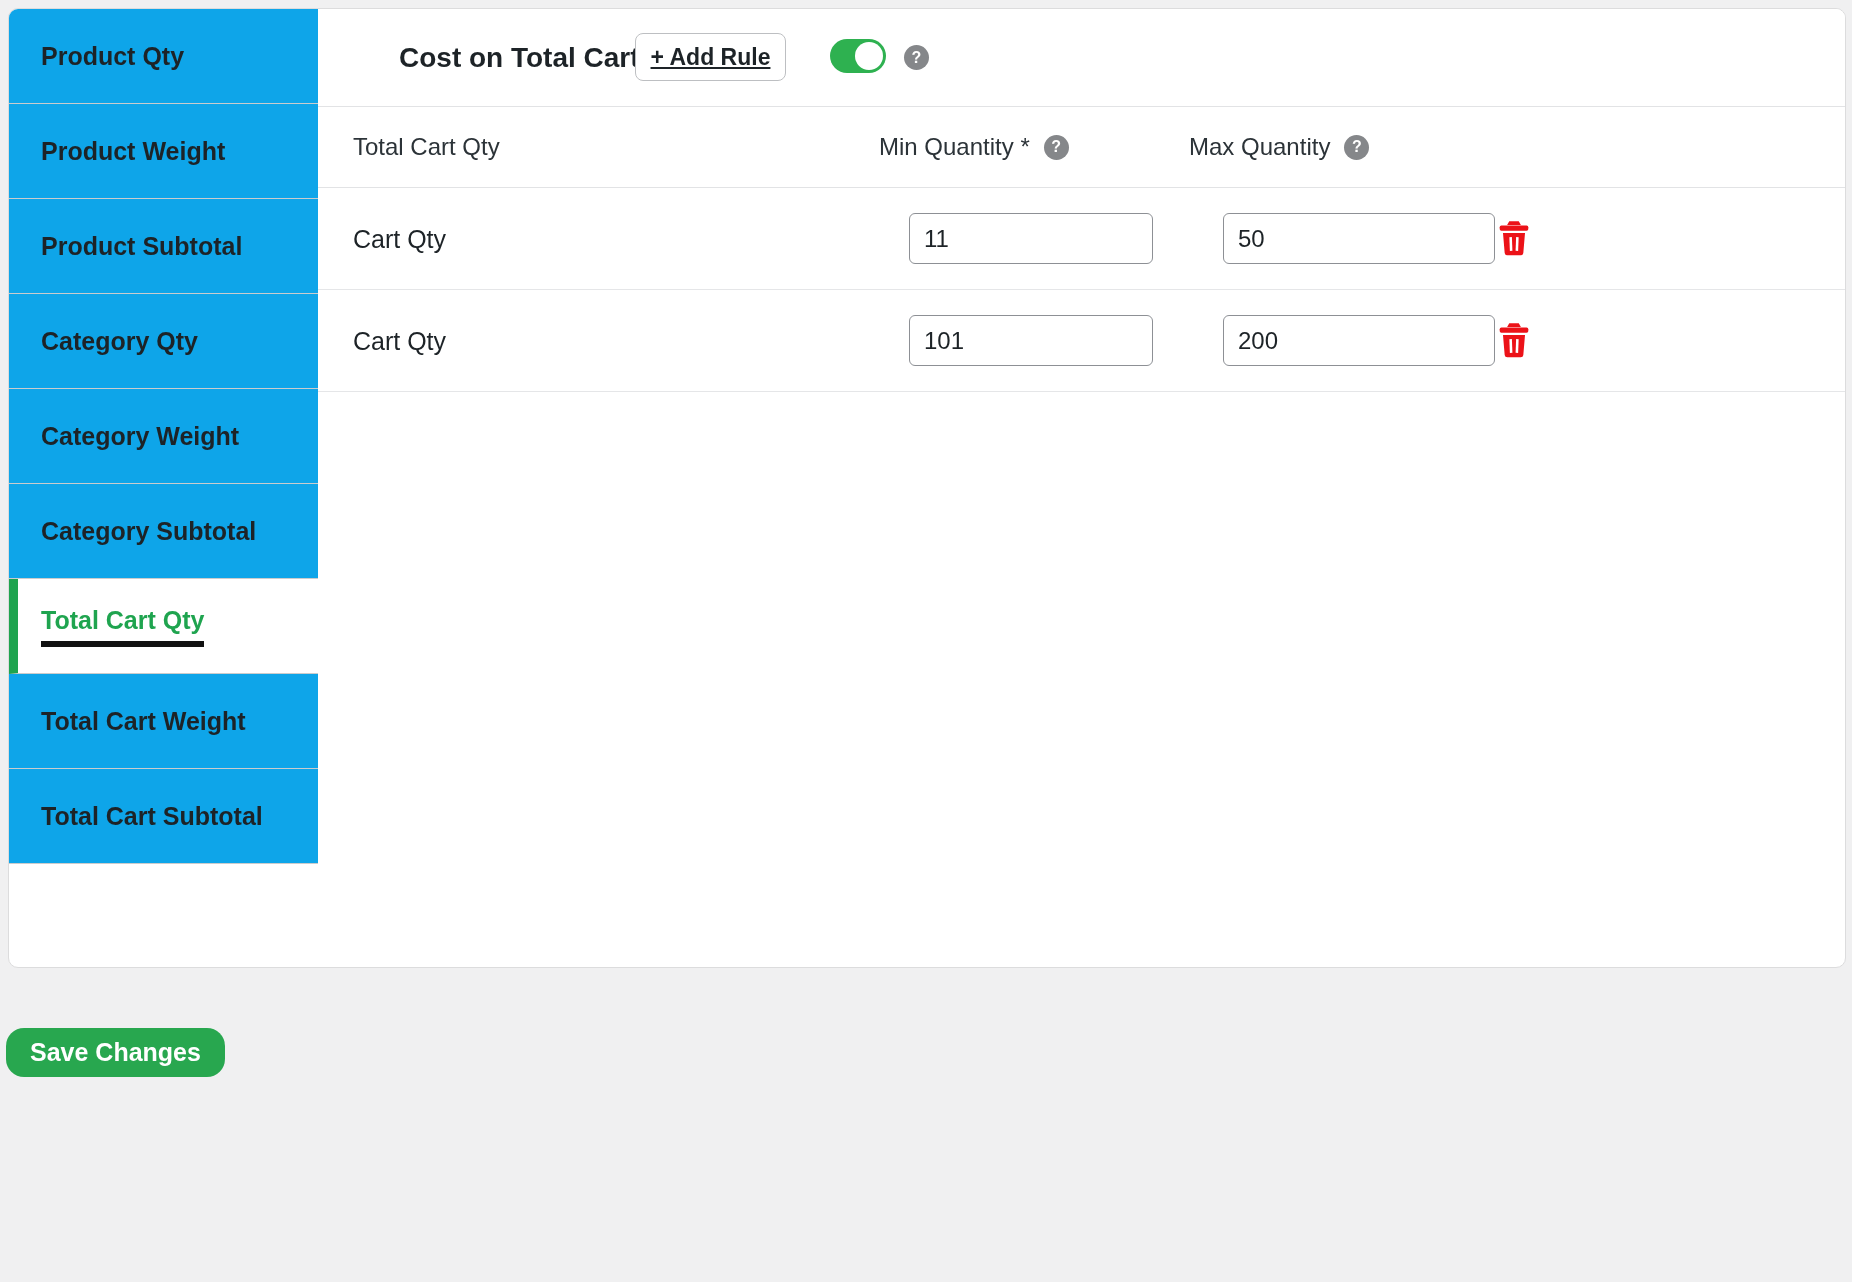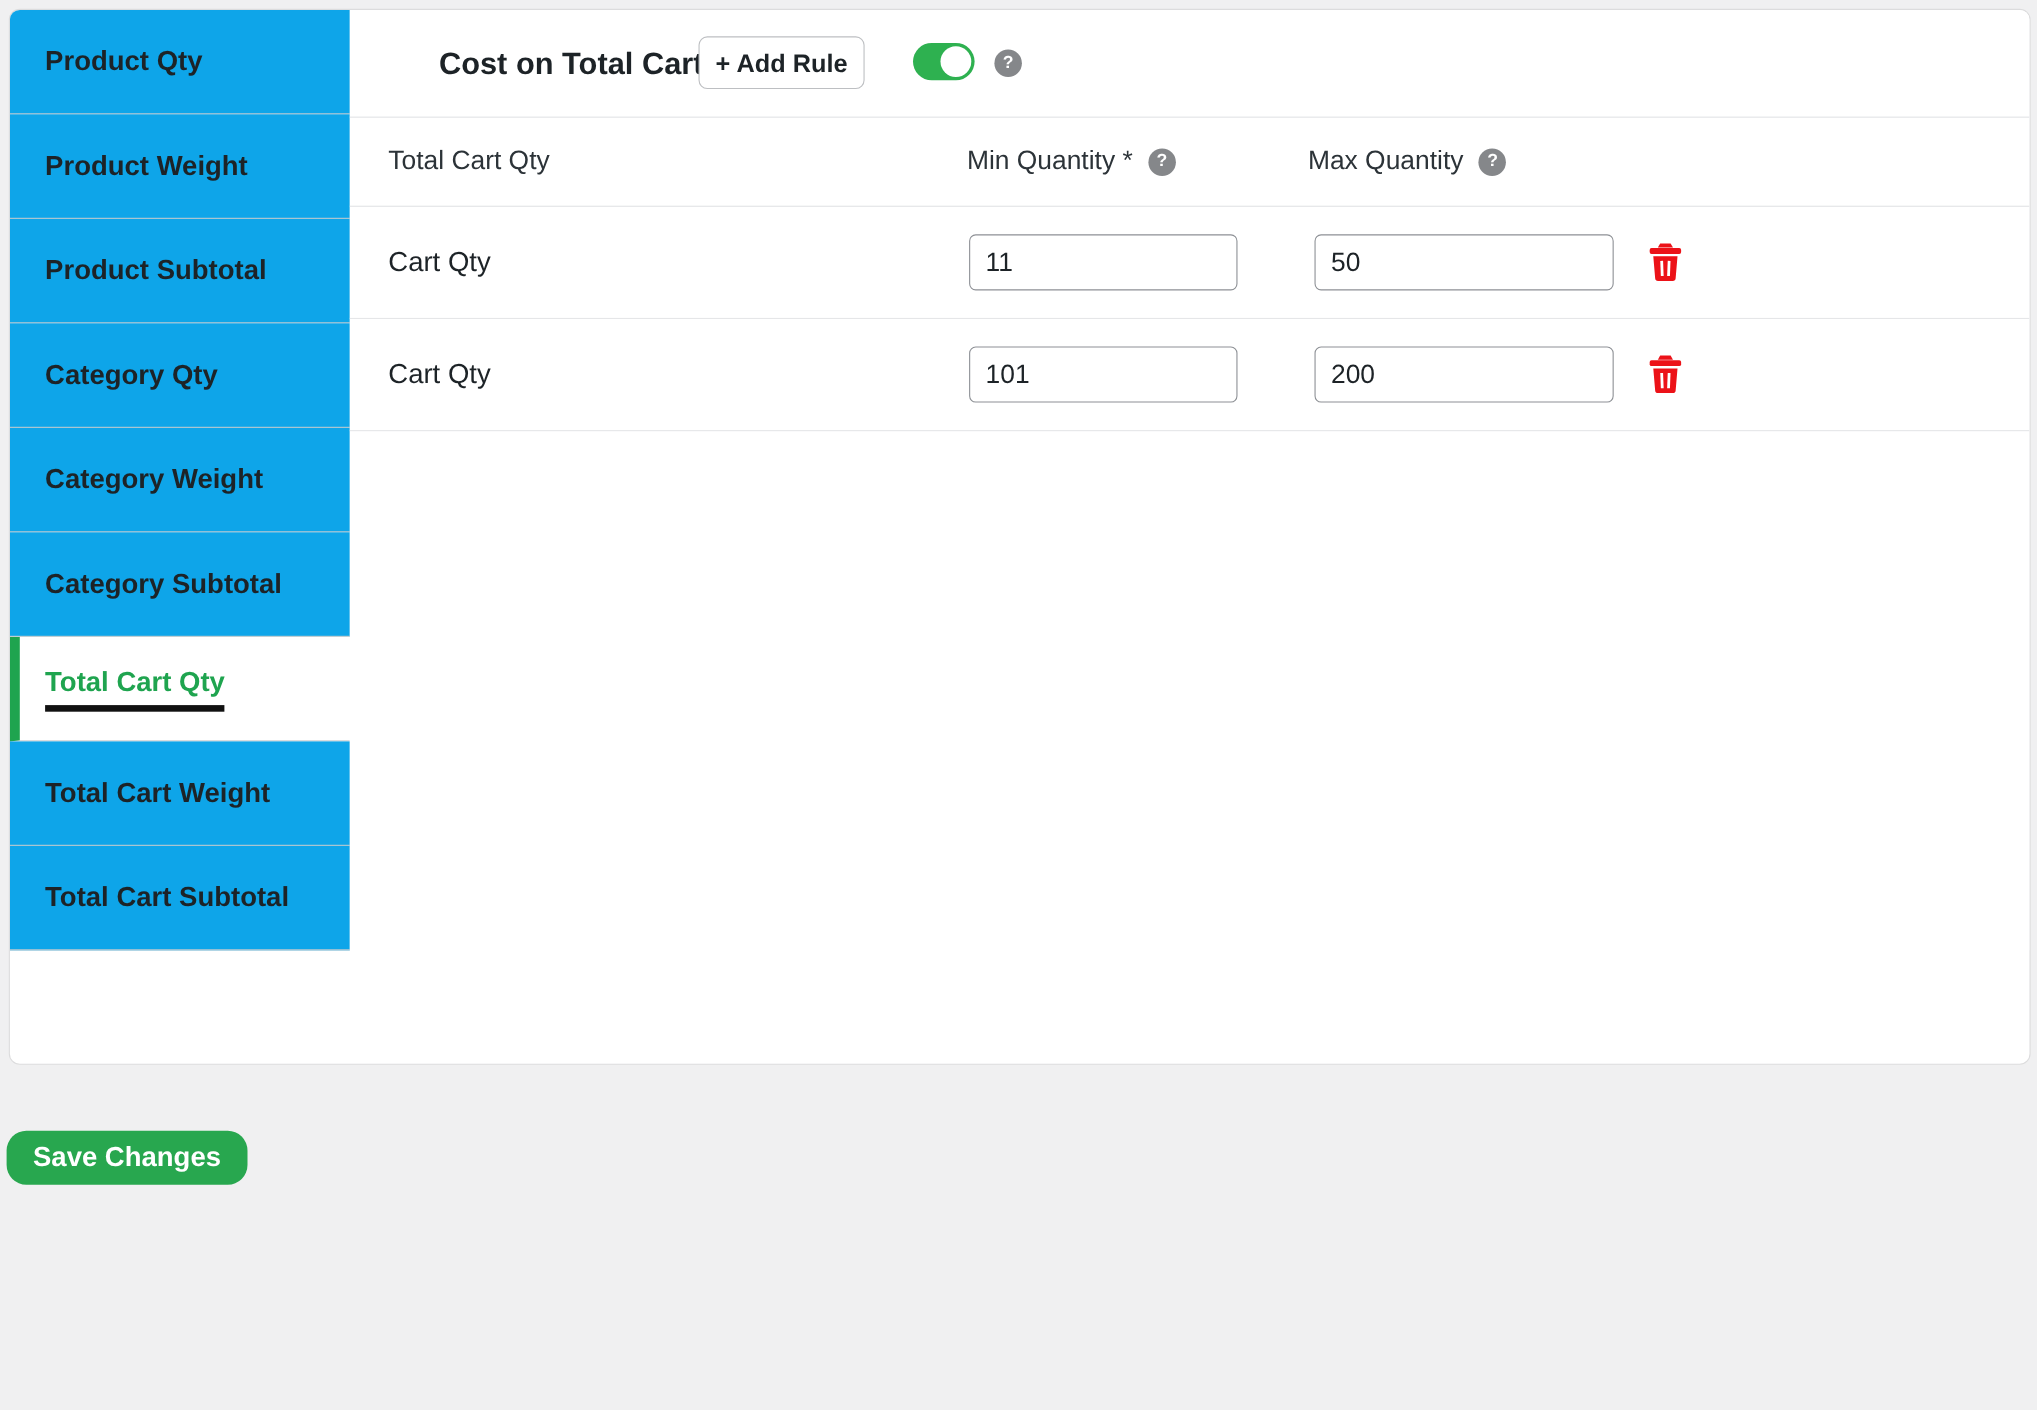--- a/index.html
+++ b/index.html
@@ -56,21 +56,21 @@
   .main{flex:1;background:#fff;position:relative;}
   
   .section-head{height:98px;border-bottom:1px solid #e2e3e5;position:relative;}
   .sec-title{
     position:absolute;left:81px;top:50%;transform:translateY(-50%);
     font-size:28px;font-weight:700;
   }
   .add-rule{
     position:absolute;left:317px;top:24px;width:151px;height:48px;
     background:#fff;border:1.5px solid #bdbfc2;border-radius:8px;
-    font-family:inherit;font-size:23px;font-weight:600;color:#1d2327;cursor:pointer;
+    font-family:inherit;font-size:23px;font-weight:600;color:#1d2327;cursor:pointer;text-decoration:underline;
   }
   .toggle{
     position:absolute;left:512px;top:30px;width:56px;height:34px;
     border-radius:17px;background:var(--toggle-green);cursor:pointer;
   }
   .toggle .knob{
     position:absolute;right:3px;top:3px;width:28px;height:28px;
     border-radius:50%;background:#fff;
   }
   .help{
@@ -84,21 +84,21 @@
   .table-head{height:81px;border-bottom:1px solid #e2e3e5;position:relative;font-size:24px;color:#2c3338;}
   .th{position:absolute;top:50%;transform:translateY(-50%);display:flex;align-items:center;gap:14px;white-space:nowrap;}
   .th-type{left:35px;}
   .th-min{left:561px;}
   .th-max{left:871px;}
   .rule-row{height:102px;border-bottom:1px solid #e5e6e8;position:relative;}
   .row-label{position:absolute;left:35px;top:50%;transform:translateY(-50%);font-size:25px;}
   .qty-input{
     position:absolute;top:25px;height:51px;
     border:1.5px solid #8d9095;border-radius:6px;
-    font-family:inherit;font-size:24px;color:#1d2327;padding:0 14px;background:#fff;
+    font-family:inherit;font-size:24px;color:#1d2327;padding:0 14px;background:#fff;margin-left:28px;
   }
   .qty-input.min{left:563px;width:244px;}
   .qty-input.max{left:877px;width:272px;}
   .del{
     position:absolute;left:1178px;top:32px;width:36px;height:38px;
     background:transparent;border:none;cursor:pointer;padding:0;
   }
   .tr-fill{fill:var(--danger-red);}
   .tr-slot{stroke:#fff;stroke-width:2.4px;}
   

